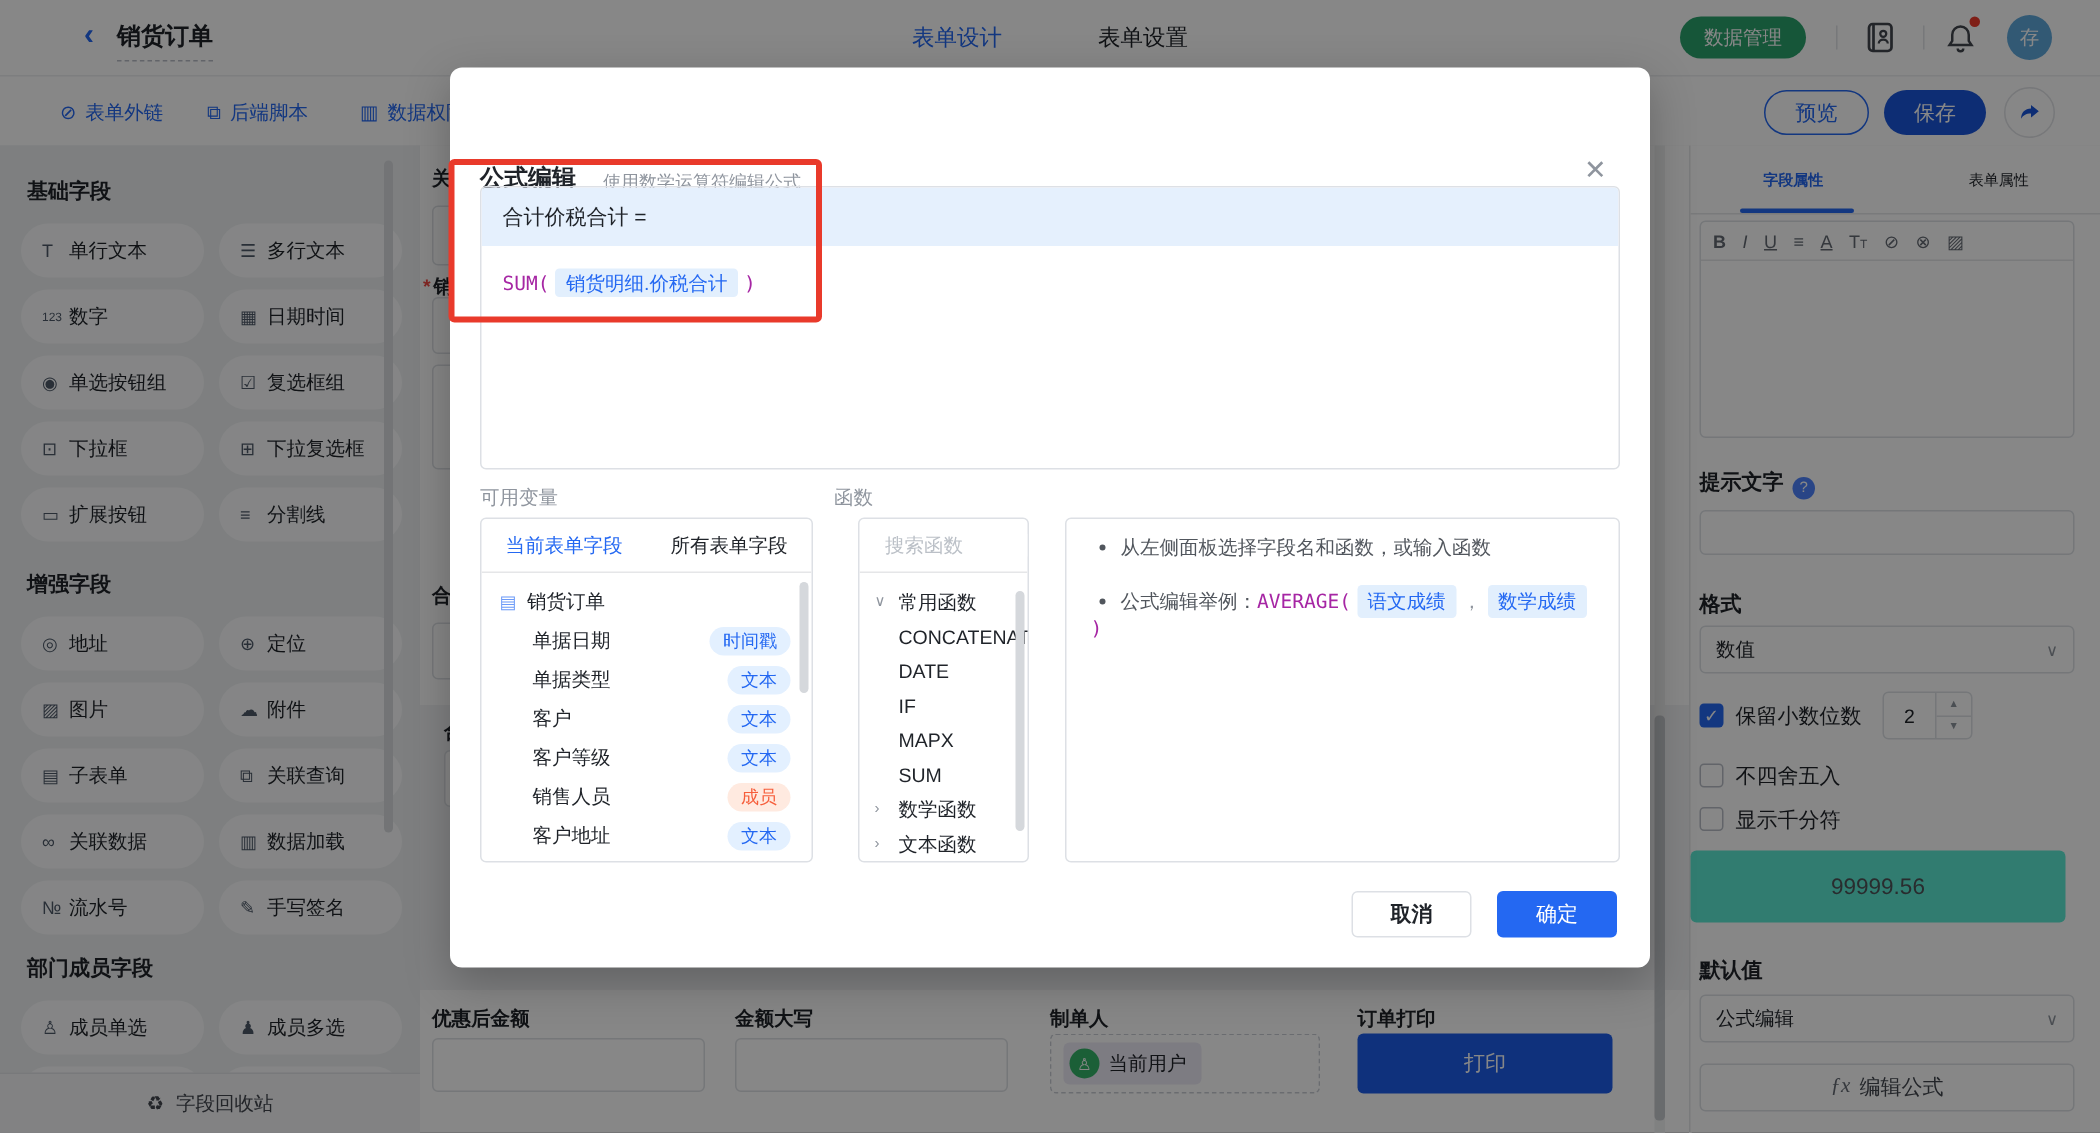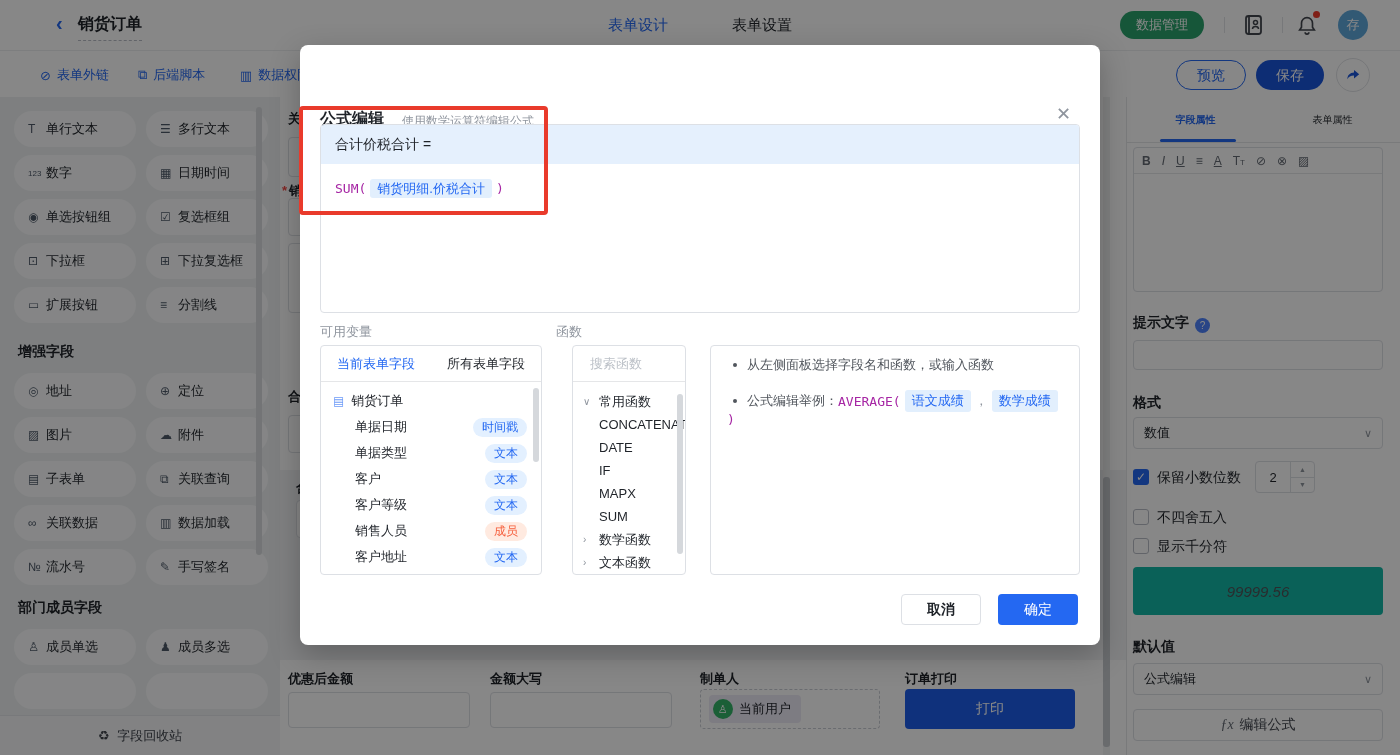--- a/index.html
+++ b/index.html
@@ -66,21 +66,21 @@
   .chev { color:#8f959e; font-size:11px; }
   .cb { position:absolute; width:16px; height:16px; border-radius:3px; }
   .cb.checked { background:#2468f2; color:#fff; font-size:12px; text-align:center; line-height:16px; }
   .cb.empty { border:1px solid #b9bec7; background:#fff; }
   .cb-label { position:absolute; font-size:14px; color:#1f2329; }
   .stepper { position:absolute; width:60px; height:32px; border:1px solid #dde0e5; border-radius:4px; display:flex; }
   .stepper .val { width:34px; display:flex; align-items:center; justify-content:center; font-size:13px; }
   .stepper .arr { width:24px; border-left:1px solid #dde0e5; display:flex; flex-direction:column; }
   .stepper .arr div { flex:1; display:flex; align-items:center; justify-content:center; font-size:7px; color:#8f959e; cursor:pointer; }
   .stepper .arr div:first-child { border-bottom:1px solid #dde0e5; }
-  .preview-box { position:absolute; left:6px; width:250px; height:48px; background:#14b8a6; border-radius:4px; display:flex; align-items:center; justify-content:center; font-size:15px; color:#4e5358;font-style:italic; }
+  .preview-box { position:absolute; left:0; width:250px; height:48px; background:#5eead4; border-radius:4px; display:flex; align-items:center; justify-content:center; font-size:15px; color:#4e5358; }
   .fx-btn { position:absolute; left:6px; width:250px; height:32px; border:1px solid #dde0e5; border-radius:4px; background:#fff; display:flex; align-items:center; justify-content:center; gap:6px; font-size:14px; color:#42464e; cursor:pointer; }
   .fx-glyph { font-style:italic; font-family:"Liberation Serif","DejaVu Serif",serif; color:#646a73; }
 
   
   .overlay { position:absolute; left:0; top:0; width:1400px; height:755px; background:rgba(0,0,0,0.47); z-index:10; }
   .modal { position:absolute; left:300px; top:45px; width:800px; height:600px; background:#fff; border-radius:8px; box-shadow:0 10px 30px rgba(0,0,0,0.25); z-index:20; }
   .modal-title { position:absolute; left:20px; top:64px; font-size:16px; font-weight:bold; color:#1f2329; }
   .modal-sub { position:absolute; left:102px; top:68px; font-size:12px; color:#8f959e; }
   .modal-close { position:absolute; left:756px; top:58px; font-size:18px; color:#8f959e; cursor:pointer; }
   .formula-box { position:absolute; left:20px; top:79px; width:760px; height:189px; border:1px solid #dde0e5; border-radius:4px; overflow:hidden; }
@@ -163,20 +163,21 @@
     <div class="abs btn-outline-blue" style="left:1176px; top:9px;">预览</div>
     <div class="abs btn-solid-blue" style="left:1256px; top:9px;">保存</div>
     <div class="abs share-circle" style="left:1336px; top:7px;">
       <svg width="16" height="16" viewBox="0 0 16 16">
           <path d="M9 3l5.2 4.2L9 11.4V8.6C5.6 8.6 3.6 9.9 2.4 12.2 2.4 8 5 5.6 9 5.4z" fill="#1a56db"></path>
         </svg>
     </div>
   </div>
 
   <div class="sidebar">
+    <div class="sec-title">基础字段</div>
     <div class="fgrid">
       <div class="fbtn">
           <span class="fic">T</span>
           <span>单行文本</span>
         </div>
       <div class="fbtn">
           <span class="fic">☰</span>
           <span>多行文本</span>
         </div>
       <div class="fbtn">

